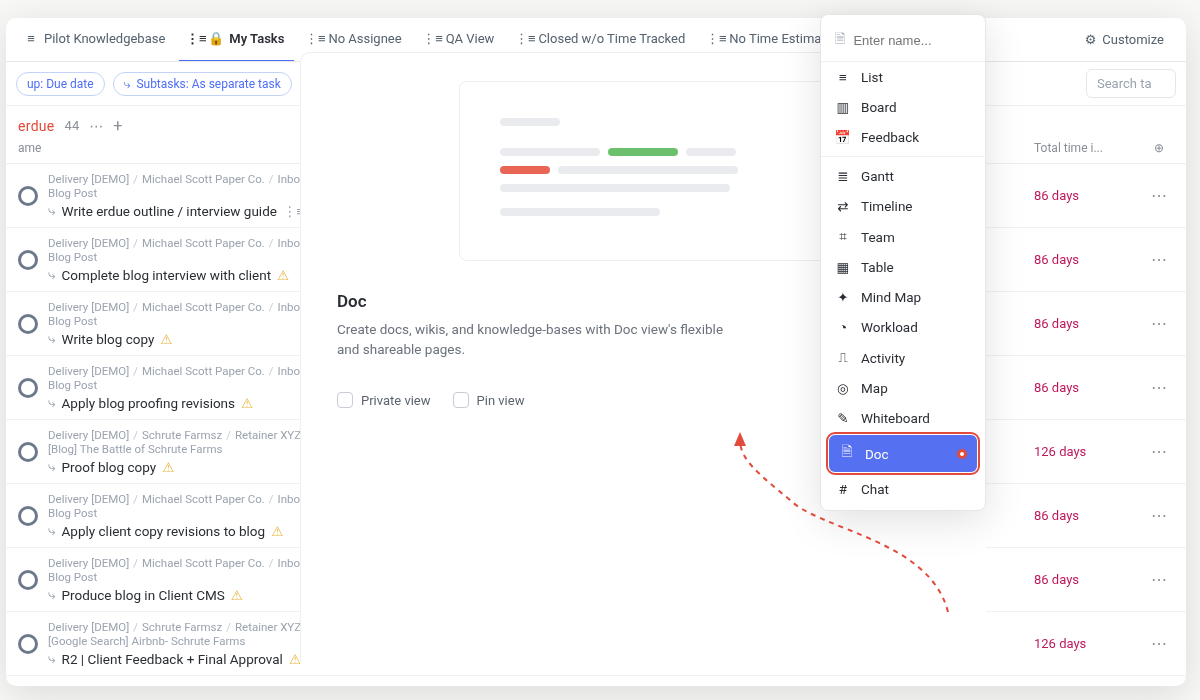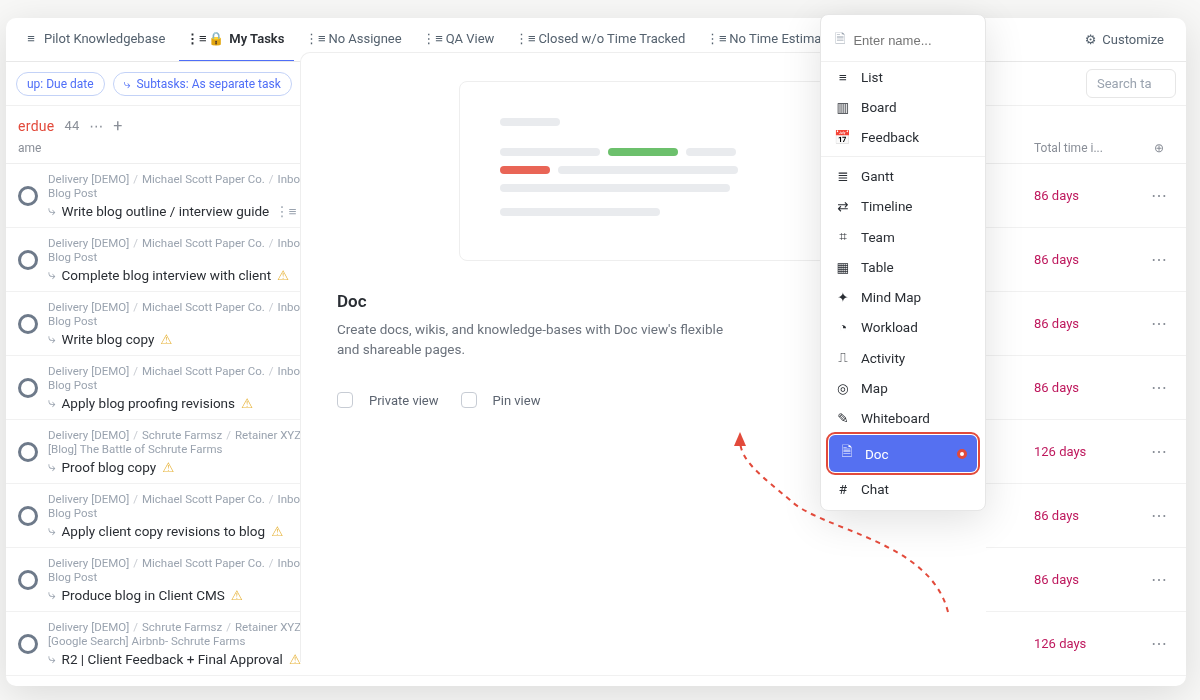--- a/index.html
+++ b/index.html
@@ -53,21 +53,21 @@
 .modalinner { padding: 28px 36px; pointer-events: auto; }
 .docpreview { width: 370px; height: 180px; border: 1px solid #eee; border-radius: 8px; margin: 0 auto 30px; padding: 36px 40px 0; }
 .dpline { height: 8px; background: #e9ebee; border-radius: 4px; margin-bottom: 10px; }
 .dprow { display: flex; gap: 8px; margin-bottom: 10px; }
 .dprow .dpline { margin-bottom: 0; }
 .dpg { background: #6cc06c; }
 .dpr { background: #e96556; }
 .doctitle { font-size: 17px; font-weight: 600; margin-bottom: 8px; }
 .docdesc { font-size: 13.5px; color: #6b727c; line-height: 1.5; margin-bottom: 24px; max-width: 400px; }
 .docactions { display: flex; align-items: center; gap: 22px; }
-.chk { display: flex; align-items: center; gap: 16px; font-size: 13px; color: #5c6470; }
+.chk { display: flex; align-items: center; gap: 8px; font-size: 13px; color: #5c6470; }
 .chk .box { width: 16px; height: 16px; border: 1.5px solid #c7ccd4; border-radius: 4px; }
 .adddoc { margin-left: auto; background: #4f6ef7; color: #fff; border: none; border-radius: 6px; padding: 9px 18px; font-size: 13.5px; font-weight: 500; cursor: pointer; outline: 3px solid #e24a3b; outline-offset: 2px; }
 
 
 .dropdown { position: absolute; top: 14px; left: 820px; width: 166px; background: #fff; border: 1px solid #e6e6e6; border-radius: 8px; box-shadow: 0 10px 40px rgba(0,0,0,0.12); padding: 8px 0 6px; z-index: 50; }
 .ddinput { display: flex; align-items: center; gap: 8px; padding: 6px 14px 10px; border-bottom: 1px solid #f0f0f0; }
 .ddinput input { border: none; outline: none; font-size: 13px; width: 100%; color: #9aa3af; }
 .ddsection { color: #a0a6b1; font-size: 10.5px; font-weight: 600; letter-spacing: 0.6px; padding: 10px 14px 4px; }
 .dditem { display: flex; align-items: center; gap: 10px; padding: 7px 14px; font-size: 13.5px; color: #2a2e34; cursor: pointer; position: relative; }
 .dditem.sel { background: #5570f1; color: #fff; border-radius: 6px; margin: 2px 8px; padding: 7px 10px; outline: 2.5px solid #e24a3b; outline-offset: 1px; }
@@ -146,21 +146,21 @@
   </div>
 
   <div class="rows" id="rows">
       <div class="row">
     <div class="status"></div>
     <div class="meta">
       <div class="bc">Delivery [DEMO]<span class="sep">/</span>Michael Scott Paper Co.<span class="sep">/</span>Inbo</div>
       <div class="proj">Blog Post</div>
       <div class="title">
             <span class="subic">⤷</span>
-            <span>Write blog outline / interview guide</span>
+            <span>Write erdue outline / interview guide</span>
             <span class="listic">⋮≡</span>
           </div>
     </div>
     <div style="width:70px"></div>
     <div class="time">86 days</div>
     <div class="rowmore">⋯</div>
       </div>
       <div class="row">
     <div class="status"></div>
     <div class="meta">

